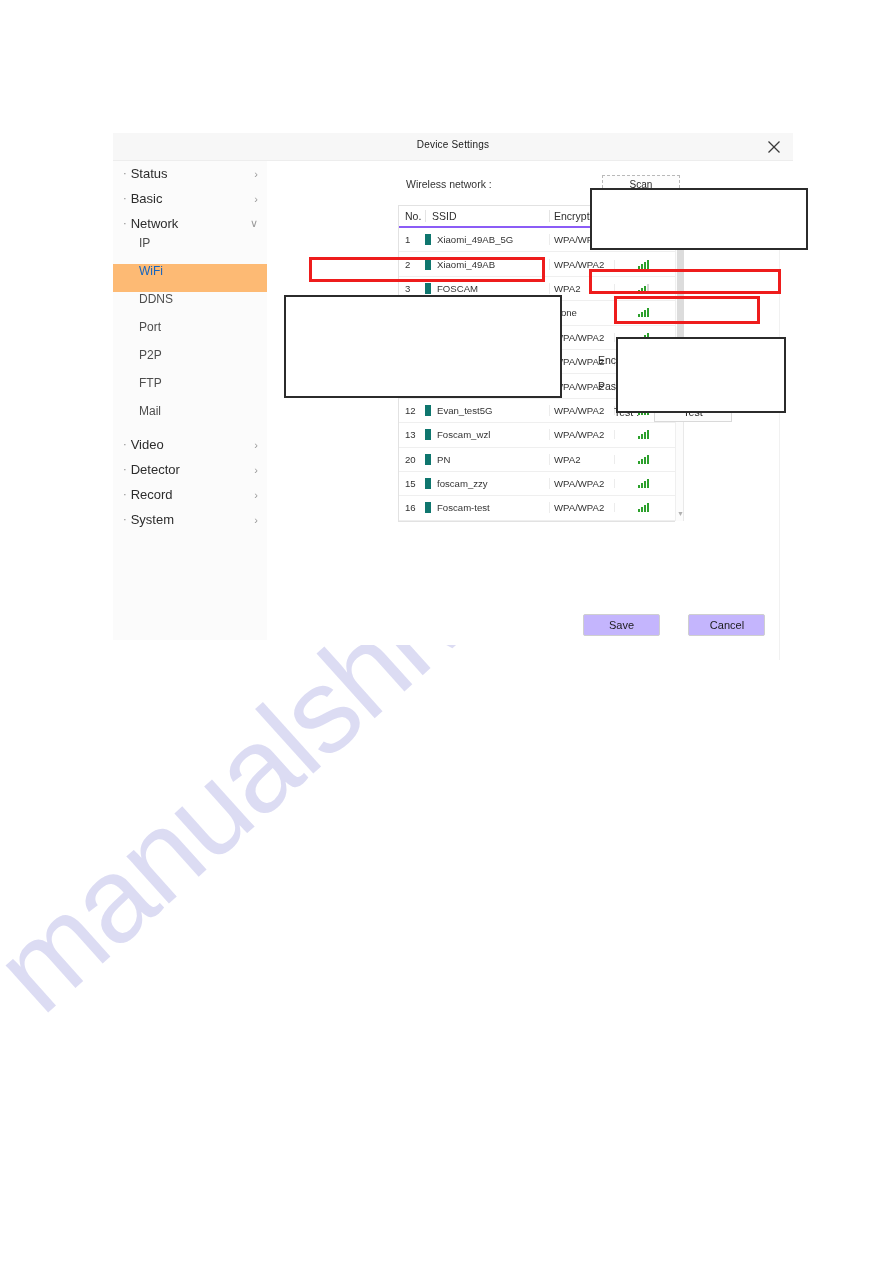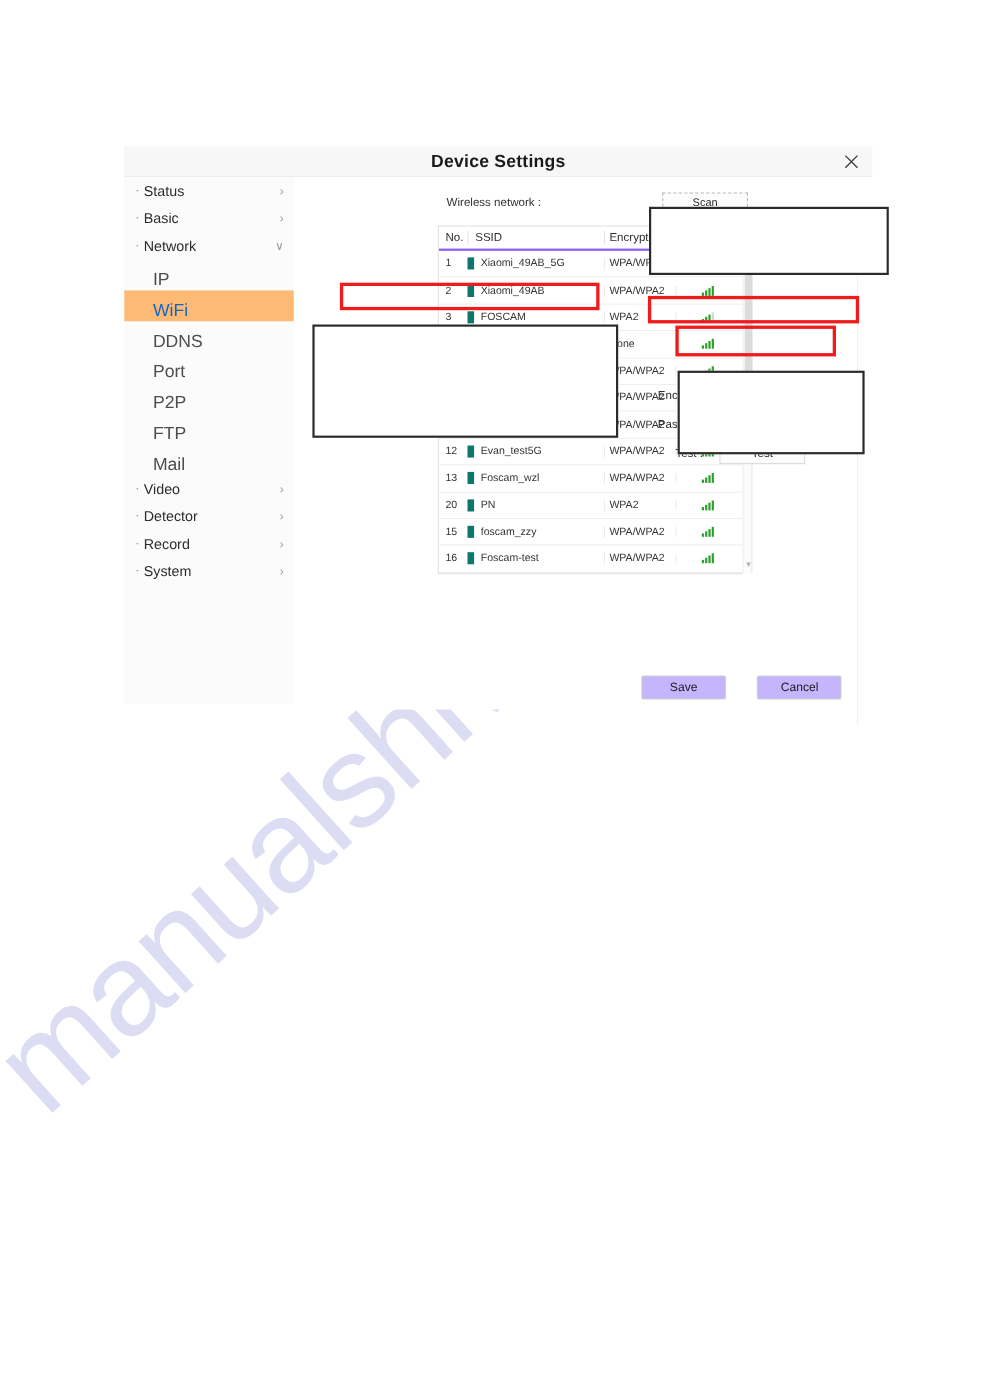--- a/index.html
+++ b/index.html
@@ -51,22 +51,22 @@
   .titlebar {
     position: relative;
     height: 28px;
     background: #f7f7f7;
     border-bottom: 1px solid #ededed;
   }
   .title-text {
     position: absolute;
     left: 0; right: 0; top: 6px;
     text-align: center;
-    font-size: 16px;
-    font-weight: bold;
+    font-size: 10px;
+    font-weight: normal;
     color: #1a1a1a;
     letter-spacing: .2px;
   }
   .close-icon {
     position: absolute;
     right: 12px; top: 7px;
     width: 14px; height: 14px;
     cursor: pointer;
   }
   .close-icon svg { display:block; }
@@ -88,24 +88,24 @@
     color: #2c2c2c;
     cursor: pointer;
   }
   .nav-top .dot {
     color:#888; font-size: 11px; margin-right: 4px; line-height:1;
   }
   .nav-top .lbl { flex: 1; }
   .nav-top .chev { color: #9a9a9a; font-size: 11px; }
   .nav-sub {
     display: flex;
-    align-items: flex-end;
+    align-items: flex-start;
     height: 28px;
     padding-left: 26px;
-    font-size: 16px;
+    font-size: 12px;
     color: #4d4d4d;
     cursor: pointer;
   }
   .nav-sub.active {
     background: #fdba74;
     color: #1565c0;
   }
 
   
   .center {

